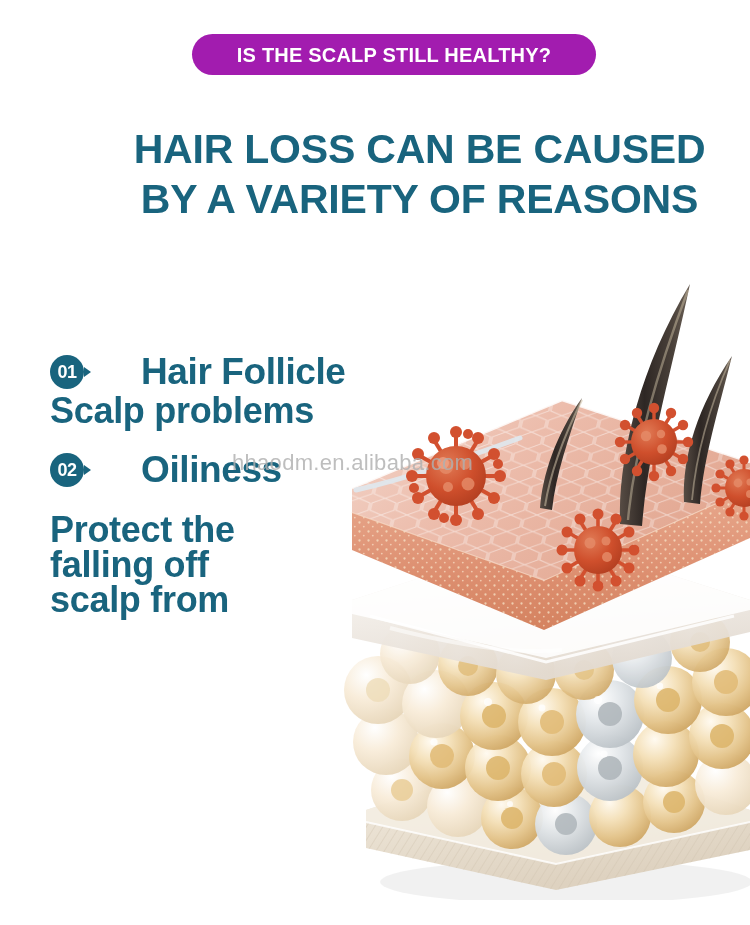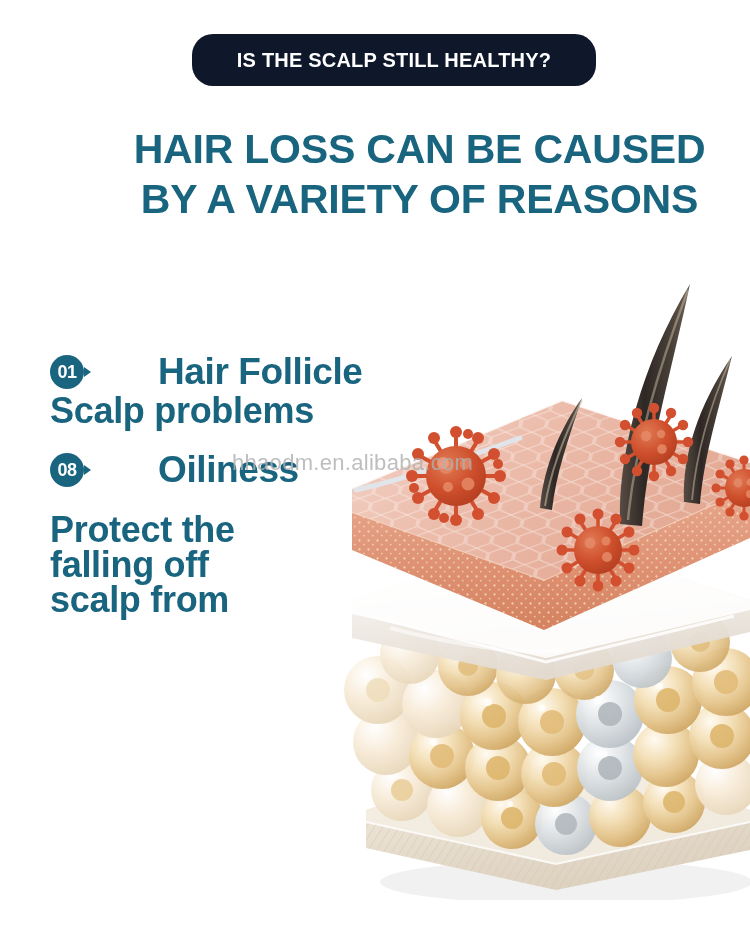--- a/index.html
+++ b/index.html
@@ -15,22 +15,22 @@
     font-family: "Liberation Sans", sans-serif;
     -webkit-font-smoothing: antialiased;
   }
 
   
   #eyebrow-banner {
     position: absolute;
     left: 192px;
     top: 34px;
     width: 404px;
-    height: 52px;
-    background: #0f172a;
+    height: 41px;
+    background: #a21caf;
     border-radius: 21px;
     display: flex;
     align-items: center;
     justify-content: center;
     box-sizing: border-box;
   }
   #eyebrow-banner .eyebrow-text {
     color: #ffffff;
     font-size: 20px;
     font-weight: bold;
@@ -70,21 +70,21 @@
     position: absolute;
     left: 50px;
     top: 352px;
     width: 330px;
     z-index: 5;
   }
   .reason-item { margin-bottom: 22px; }
   .reason-head {
     display: flex;
     align-items: center;
-    gap: 28px;
+    gap: 11px;
   }
   .badge-wrap {
     position: relative;
     width: 41px;
     height: 34px;
     flex: 0 0 auto;
   }
   .badge-wrap svg { display: block; position: absolute; left: 0; top: 0; }
   .badge-num {
     position: absolute;
@@ -516,21 +516,21 @@
     </div>
   </div>
 
   <div class="reason-item">
     <div class="reason-head">
       <div class="badge-wrap">
         <svg width="41" height="34" viewBox="0 0 41 34" xmlns="http://www.w3.org/2000/svg">
           <path d="M34 12 L41 17 L34 22 Z" fill="#19647e"></path>
           <circle cx="17" cy="17" r="17" fill="#19647e"></circle>
         </svg>
-        <span class="badge-num">08</span>
+        <span class="badge-num">02</span>
       </div>
       <div class="reason-title">Oiliness</div>
     </div>
   </div>
 
   <div class="reason-item">
     <div class="reason-sub">
       <span class="sub-line">Protect the</span>
       <span class="sub-line">falling off</span>
       <span class="sub-line">scalp from</span>

